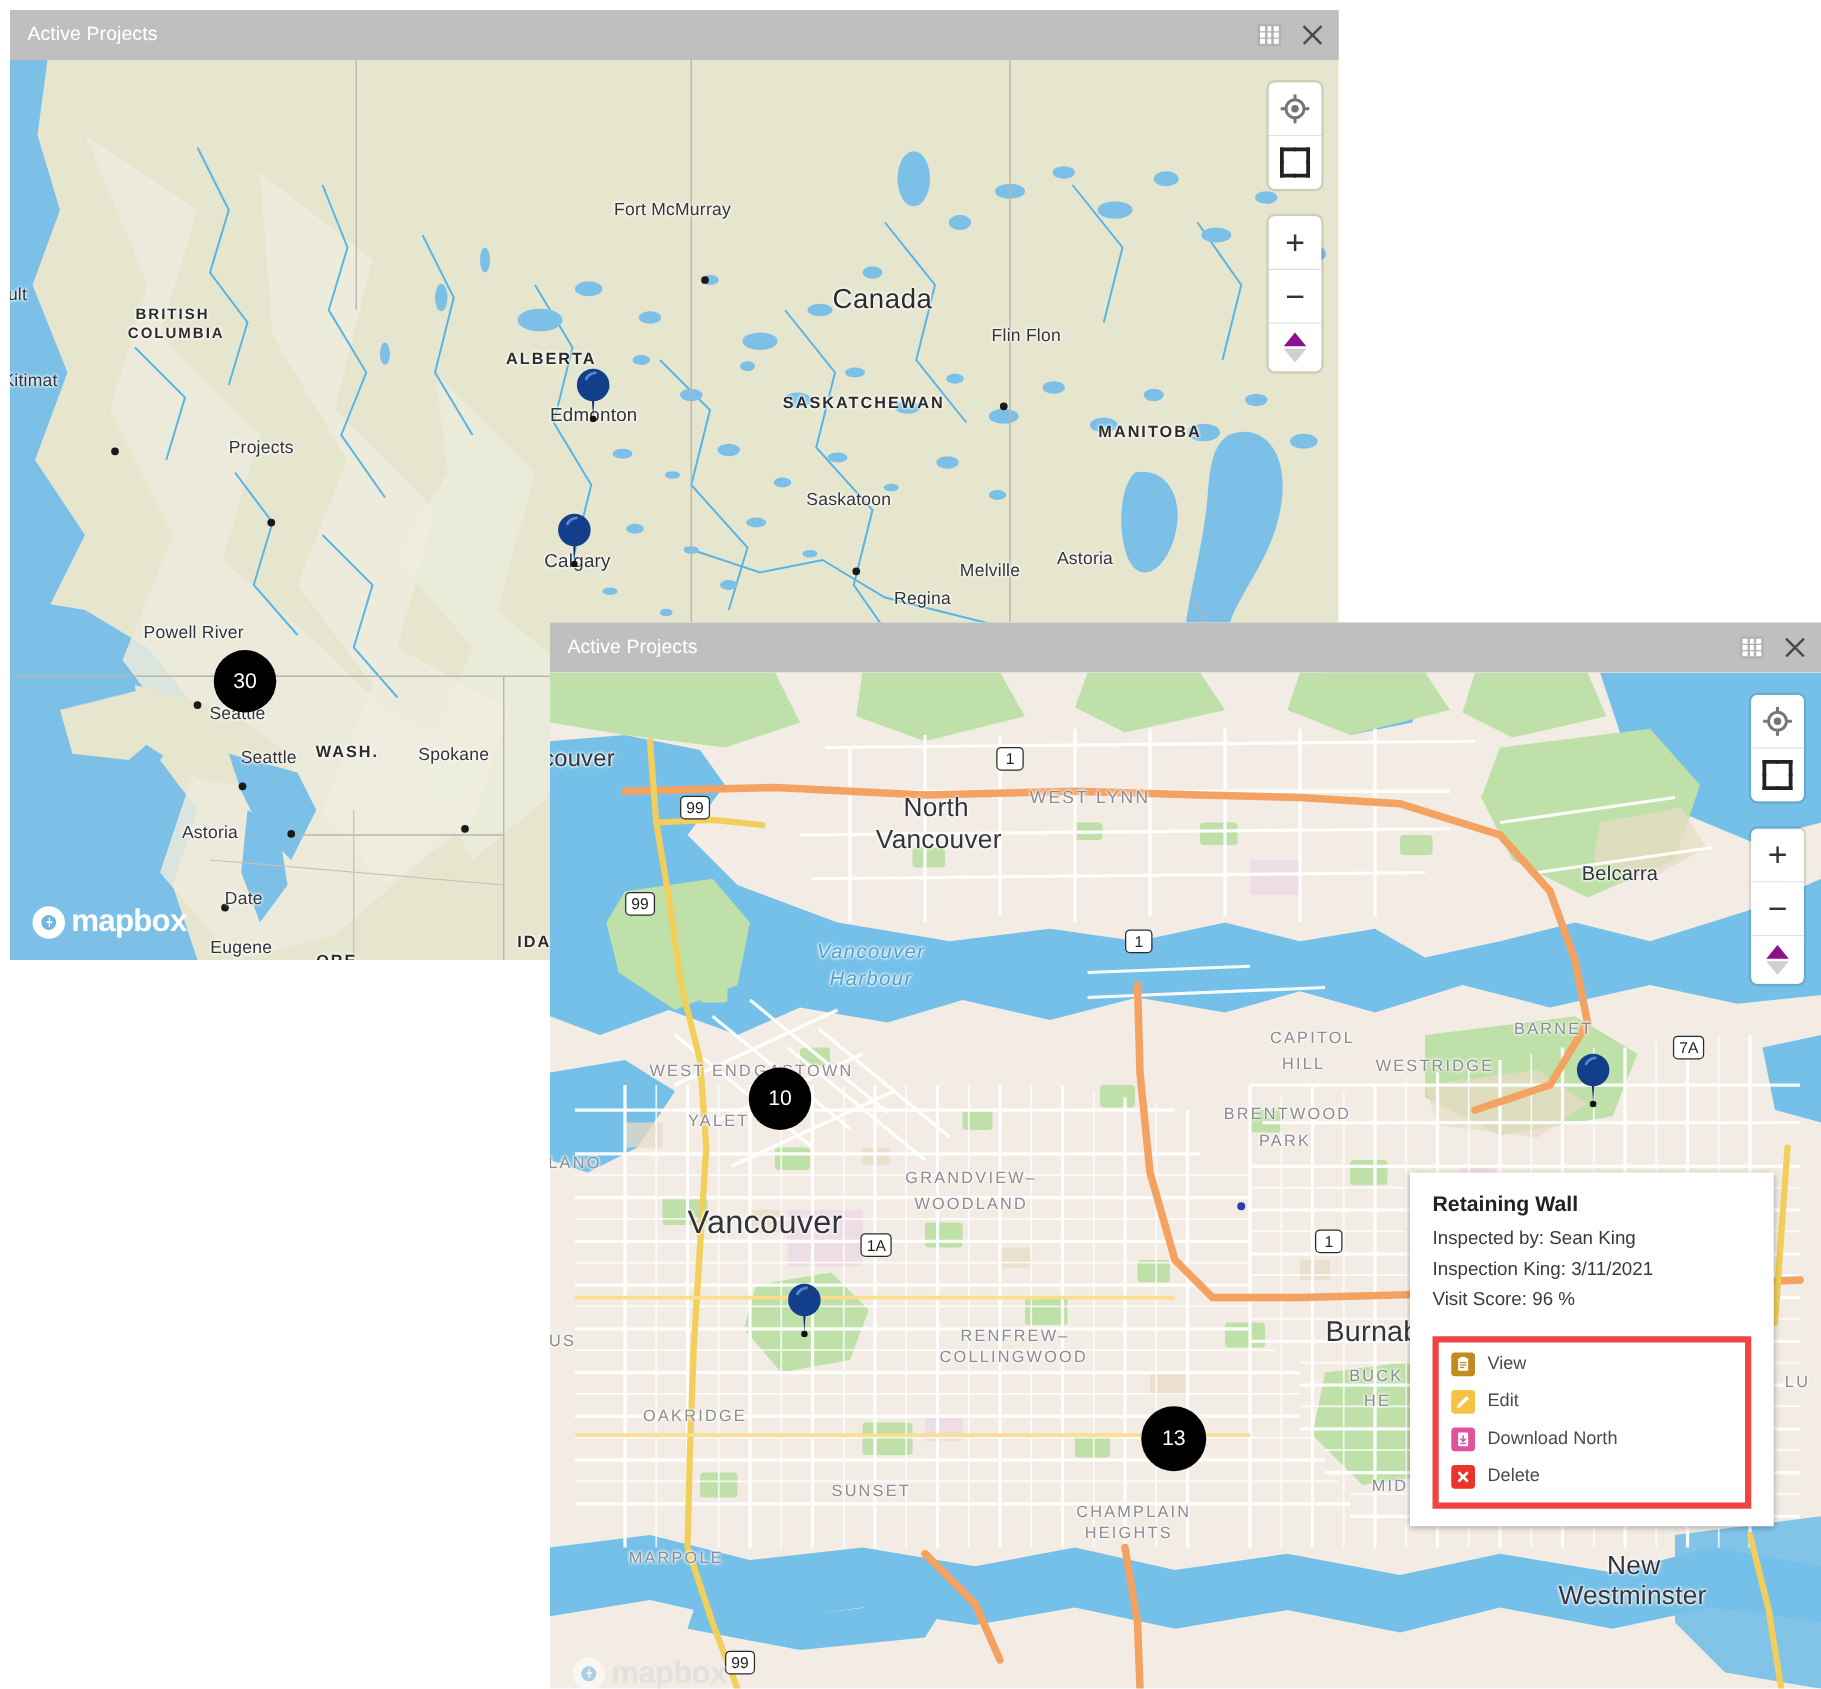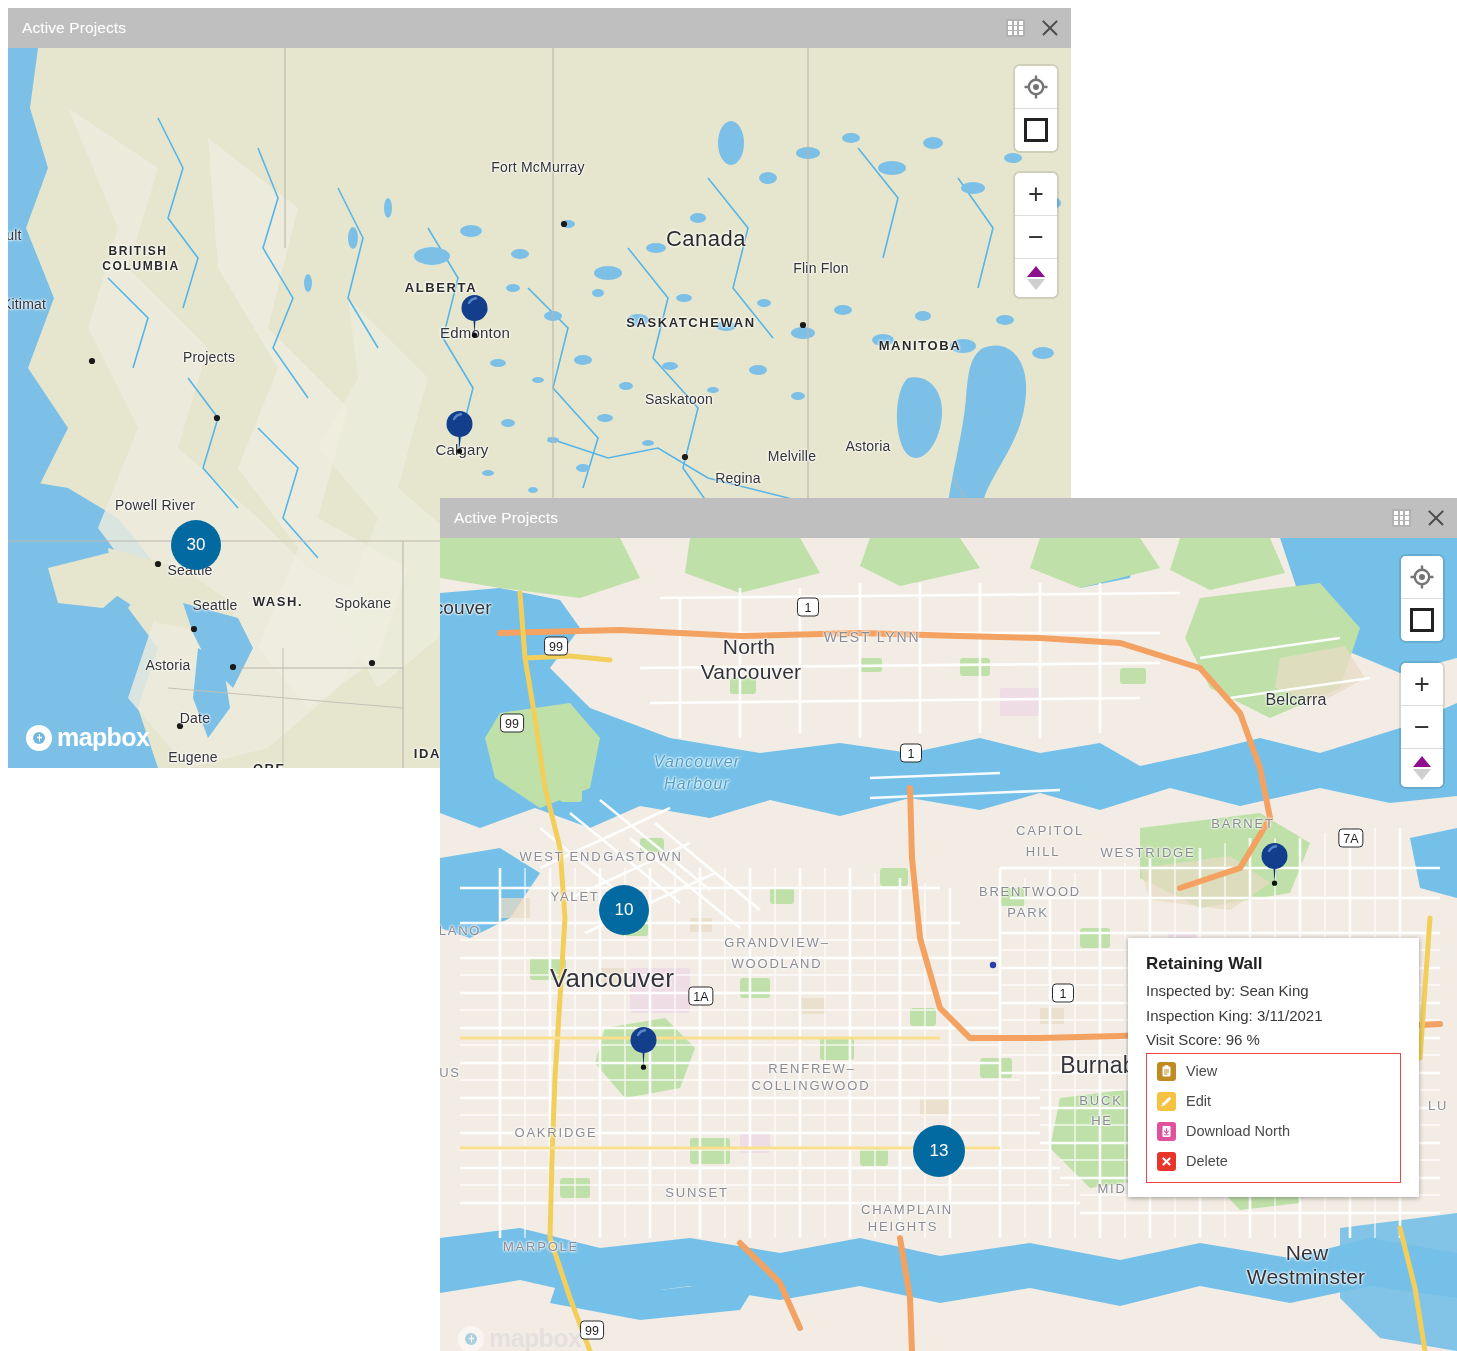--- a/index.html
+++ b/index.html
@@ -41,40 +41,40 @@
   .fs span:nth-child(2){right:0;top:0;border-left:none;border-bottom:none;}
   .fs span:nth-child(3){left:0;bottom:0;border-right:none;border-top:none;}
   .fs span:nth-child(4){right:0;bottom:0;border-left:none;border-top:none;}
   .compass{width:18px;height:26px;position:relative;}
   .compass .up,.compass .dn{position:absolute;left:0;width:0;height:0;
       border-left:9px solid transparent;border-right:9px solid transparent;}
   .compass .up{top:1px;border-bottom:11px solid #8e0f8e;}
   .compass .dn{bottom:1px;border-top:11px solid #cfcfcf;}
 
   
-  .cluster{position:absolute;border-radius:50%;background:#0369a1;
+  .cluster{position:absolute;border-radius:50%;background:#000000;
     display:flex;align-items:center;justify-content:center;color:#fff;
     font-size:17px;cursor:pointer;}
   .pin{position:absolute;cursor:pointer;}
 
   
   .mbx{position:absolute;display:flex;align-items:center;gap:5px;}
   .mbx .mk{width:26px;height:26px;border-radius:50%;background:#fff;position:relative;}
   .mbx .mk:before{content:"";position:absolute;left:7px;top:7px;width:12px;height:12px;
      border-radius:50%;background:#72b7dd;}
   .mbx .mk:after{content:"";position:absolute;left:11px;top:9px;width:5px;height:8px;
      background:#fff;clip-path:polygon(0 40%,40% 40%,40% 0,60% 0,60% 40%,100% 40%,100% 60%,60% 60%,60% 100%,40% 100%,40% 60%,0 60%);}
   .mbx .wd{color:#fff;font-size:25px;font-weight:bold;letter-spacing:-.6px;}
 
   
   .popup{position:absolute;background:#fff;box-shadow:0 1px 5px rgba(0,0,0,.35);
     padding:16px 18px 14px 18px;box-sizing:border-box;}
   .popup .ptitle{font-size:17px;font-weight:bold;color:#222;margin-bottom:5px;}
   .popup .prow{font-size:15px;color:#3a3a3a;line-height:24.5px;}
-  .actions{border:1px solid #ef4444;margin-top:0;padding:8px 10px 6px 10px;}
+  .actions{border:5px solid #ef4444;margin-top:16px;padding:8px 10px 6px 10px;}
   .act{display:flex;align-items:center;gap:10px;margin-bottom:11px;cursor:pointer;}
   .act:last-child{margin-bottom:5px;}
   .act .lbl{font-size:14.5px;color:#4a4a4a;}
   .aico{width:19px;height:19px;border-radius:3px;display:flex;align-items:center;
      justify-content:center;flex:0 0 19px;}
   .aico svg{display:block;}
 </style>
 </head>
 <body>
 
@@ -625,21 +625,21 @@
             <circle cx="13.5" cy="14" r="13" fill="#123e8c"></circle>
             <path d="M8 9 C9.5 6.2 12 4.6 15 4.3" stroke="#5a86c9" stroke-width="2.4" fill="none" stroke-linecap="round"></path>
             <circle cx="13.5" cy="41.2" r="2.6" fill="#111"></circle>
           </svg></div>
         <div class="pin" style="left: 821px; top: 304px;"><svg width="27" height="44" viewBox="0 0 27 44">
             <path d="M13.5 40 L12.1 20 L14.9 20 Z" fill="#0f2f70"></path>
             <circle cx="13.5" cy="14" r="13" fill="#123e8c"></circle>
             <path d="M8 9 C9.5 6.2 12 4.6 15 4.3" stroke="#5a86c9" stroke-width="2.4" fill="none" stroke-linecap="round"></path>
             <circle cx="13.5" cy="41.2" r="2.6" fill="#111"></circle>
           </svg></div>
-        <div class="cluster" style="left: 159px; top: 347px; width: 50px; height: 50px;">
+        <div class="cluster" style="left: 159px; top: 316px; width: 50px; height: 50px;">
           <span>10</span>
         </div>
         <div class="cluster" style="left: 473px; top: 587px; width: 52px; height: 52px;">
           <span>13</span>
         </div>
       </div>
 
     <div class="mbx" style="left:18px;bottom:-2px;opacity:.55;">
       <div class="mk"></div>
       <div class="wd" style="color:#d8d8d8;">mapbox</div>

